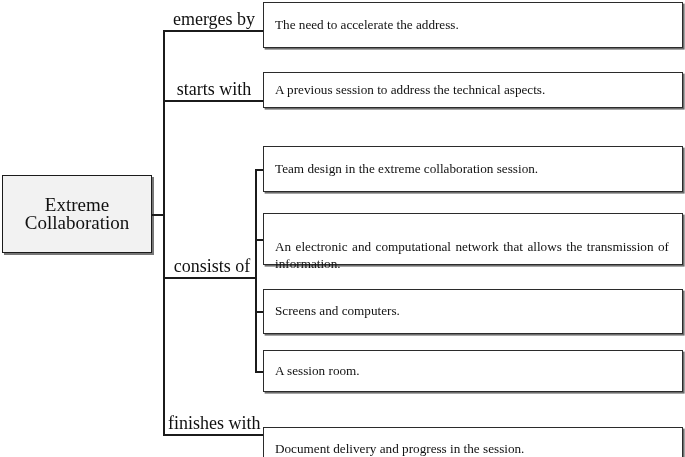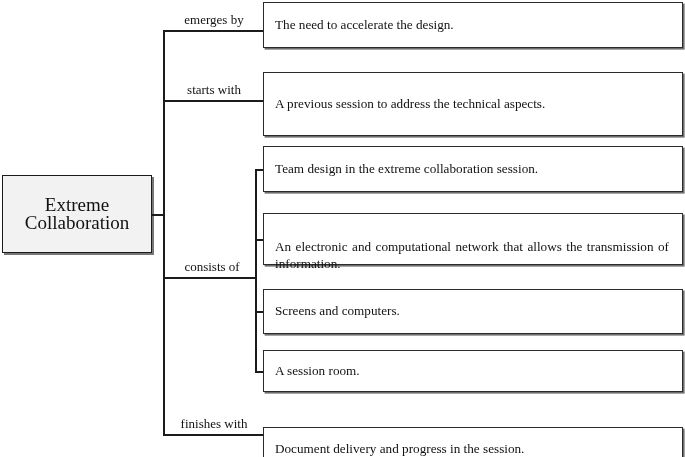--- a/index.html
+++ b/index.html
@@ -62,21 +62,21 @@
   .line {
     position: absolute;
     background: #1b1b1b;
   }
   .line.h { height: 1.5px; }
   .line.v { width: 1.5px; }
 
   
   .branch-label {
     position: absolute;
-    font-size: 13px;
+    font-size: 18px;
     line-height: 15px;
     color: #111111;
     white-space: nowrap;
     text-align: center;
     font-family: Liberation Serif, serif;
   }
 </style>
 </head>
 <body>
 
@@ -86,26 +86,26 @@
     <span class="node-text"><span>Extreme</span><br><span>Collaboration</span></span>
   </div>
 
   <div class="line h" style="left:152px; top:214px; width:12px;"></div>
 
   <div class="line v" style="left:163px; top:30px; height:405px;"></div>
 
   <div class="line h" style="left:163px; top:30px; width:100px;"></div>
   <div class="branch-label" style="left:168px; top:12px; width:92px;">emerges by</div>
   <div class="node" style="left:263px; top:2px; width:420px; height:46px;">
-    <span class="node-text">The need to accelerate the design.</span>
+    <span class="node-text">The need to accelerate the address.</span>
   </div>
 
   <div class="line h" style="left:163px; top:100px; width:100px;"></div>
   <div class="branch-label" style="left:168px; top:82px; width:92px;">starts with</div>
-  <div class="node" style="left:263px; top:72px; width:420px; height:64px;">
+  <div class="node" style="left:263px; top:72px; width:420px; height:36px;">
     <span class="node-text">A previous session to address the technical aspects.</span>
   </div>
 
   <div class="line h" style="left:163px; top:277px; width:93px;"></div>
   <div class="branch-label" style="left:168px; top:259px; width:88px;">consists of</div>
 
   <div class="line v" style="left:255px; top:169px; height:203px;"></div>
 
   <div class="line h" style="left:255px; top:169px; width:9px;"></div>
   <div class="node" style="left:263px; top:146px; width:420px; height:46px;">

